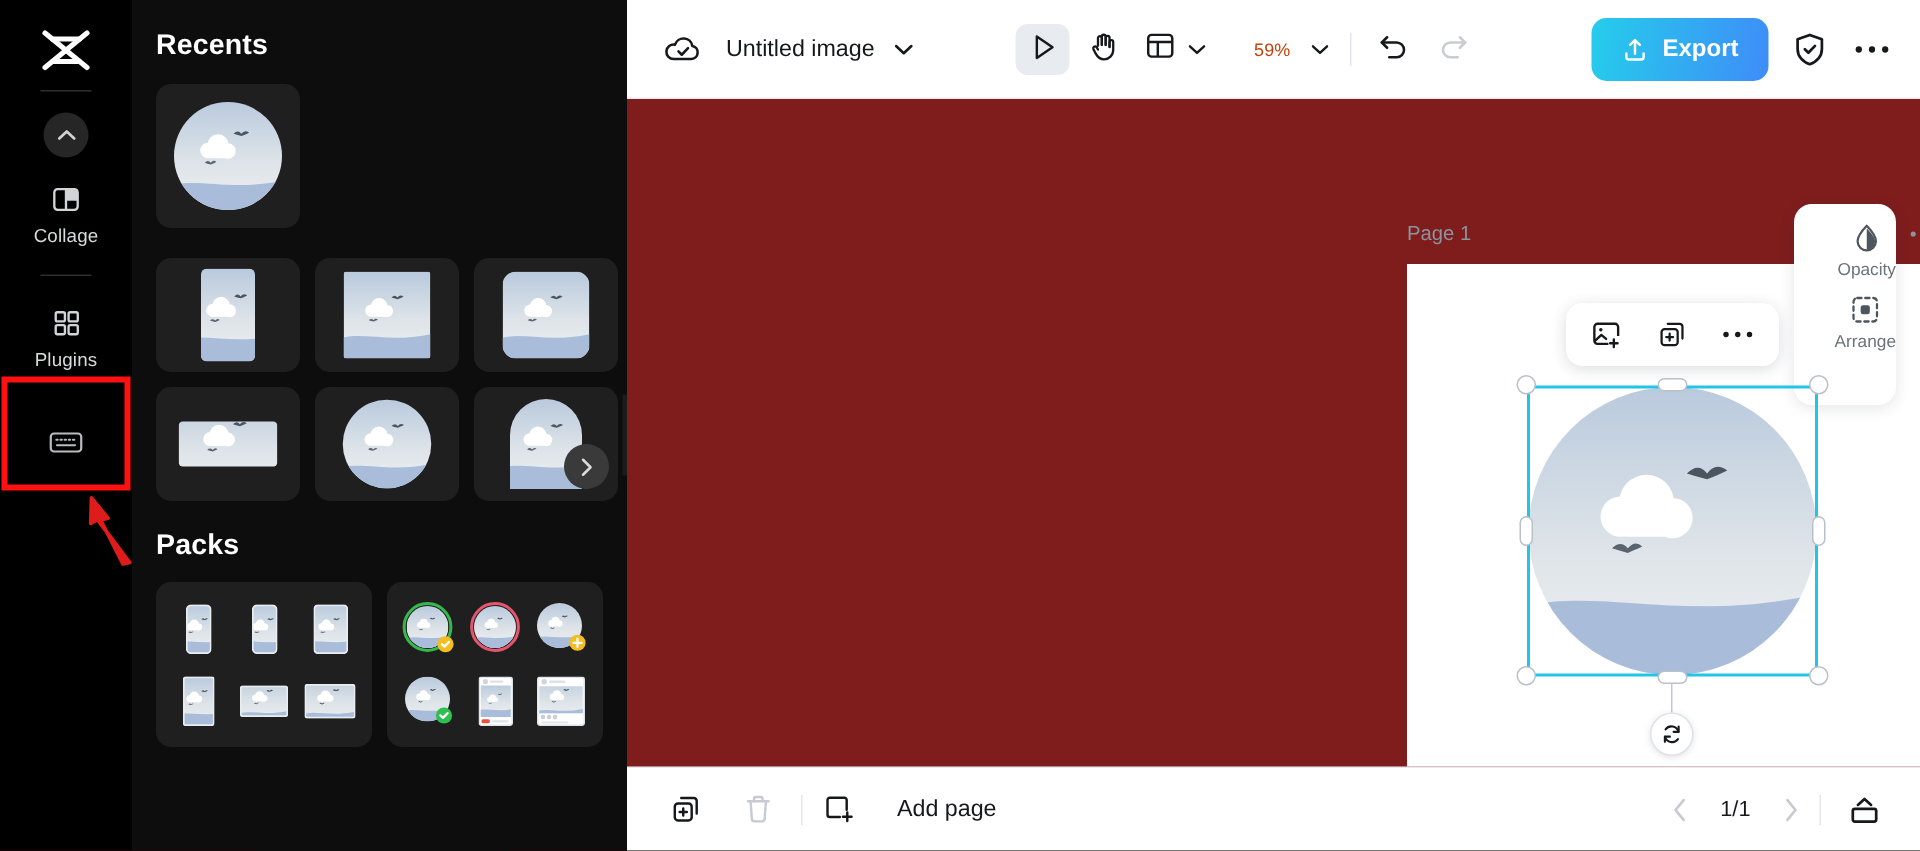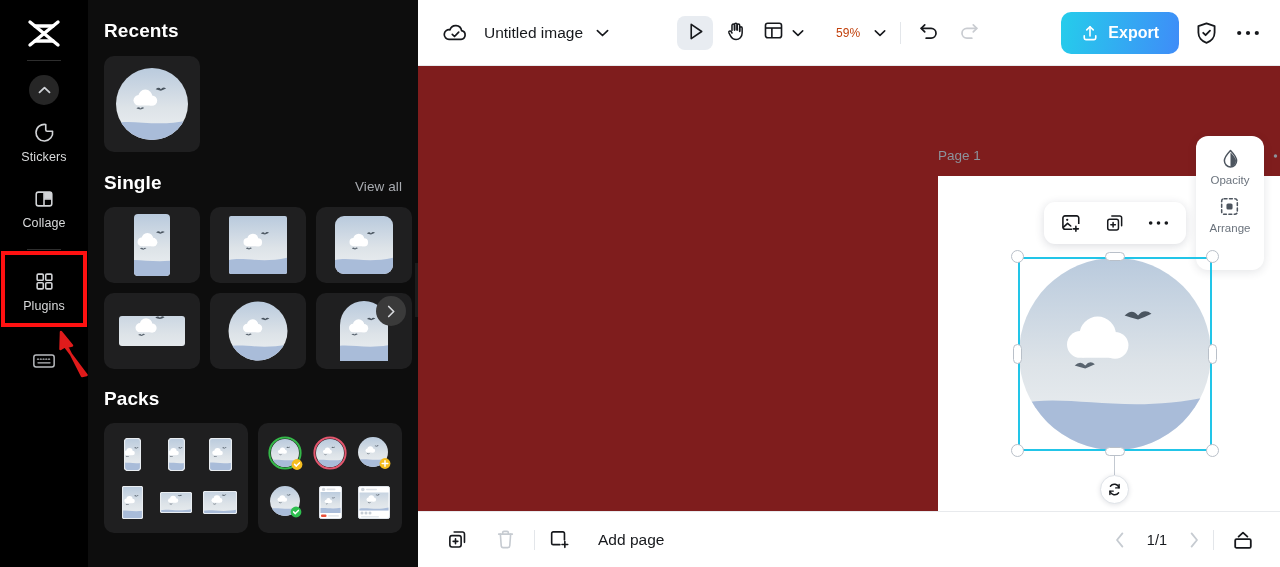--- a/index.html
+++ b/index.html
@@ -142,21 +142,21 @@
   .rot-stem { position: absolute; left: 696px; top: 387px; width: 1px; height: 22px;
     background: #c3c9d1; z-index: 3; }
   .rot-btn {
     position: absolute; left: 682px; top: 409px; width: 29px; height: 29px; border-radius: 50%;
     background: #fff; border: 1px solid #dfe3e8; box-shadow: 0 1px 5px rgba(30,40,60,.13);
     display: flex; align-items: center; justify-content: center; z-index: 5; cursor: pointer;
   }
   .rightpanel {
     position: absolute; right: 16px; top: 70px; width: 68px; height: 134px;
     background: #fff; border-radius: 12px; box-shadow: 0 2px 10px rgba(30,40,60,.12);
-    display: flex; flex-direction: column; align-items: center; padding-top: 12px; gap: 10px;
+    display: flex; flex-direction: column; align-items: flex-end; padding-top: 12px; gap: 10px;
   }
   .rp-item { display:flex; flex-direction: column; align-items:center; gap: 5px; cursor: pointer; }
   .rp-lbl { font-size: 11.5px; color: #6b737d; }
 
   
   .bottombar {
     height: 56px; flex: 0 0 56px; background: #fff; border-top: 1px solid #e8eaed;
     display: flex; align-items: center; padding: 0 20px 0 24px;
   }
   .bb-btn { width: 30px; height: 30px; display:flex; align-items:center; justify-content:center; cursor:pointer;}
@@ -215,28 +215,20 @@
     </div>
     <div class="rail-div"></div>
 
     <div class="collapse-chip">
       <svg width="13" height="8" viewBox="0 0 13 8">
           <path d="M1.5 6.3 L6.5 1.6 L11.5 6.3" fill="none" stroke="#cfd2d6" stroke-width="1.8" stroke-linecap="round" stroke-linejoin="round"></path>
         </svg>
     </div>
 
 
-    <div class="rail-item">
-      <span class="rail-icon">
-        <svg width="23" height="23" viewBox="0 0 24 24" fill="none" stroke="#d2d4d7" stroke-width="1.7" stroke-linejoin="round">
-          <path d="M20.4 10.7 A8.7 8.7 0 1 1 13.3 3.6 L13.3 9.2 A1.5 1.5 0 0 0 14.8 10.7 Z"></path>
-          </svg>
-      </span>
-      <span class="lbl">Stickers</span>
-    </div>
 
 
     <div class="rail-item">
       <span class="rail-icon">
         <svg width="22" height="22" viewBox="0 0 24 24" fill="none" stroke="#d2d4d7" stroke-width="1.7">
           <rect x="3.5" y="4.5" width="17" height="15" rx="2.4"></rect>
           <path d="M12 4.5 V19.5"></path>
             <path d="M12 12 H20.5"></path>
           <rect x="12.2" y="4.7" width="8.1" height="7.1" fill="#d2d4d7" stroke="none"></rect>
           </svg>
@@ -284,24 +276,20 @@
               </defs>
             <g clip-path="url(#c-rec)">
                 <use href="#scene" x="0" y="0" width="74" height="74"></use>
               </g>
             </svg>
         </div>
       </div>
     </div>
 
     <div class="sec-single">
-      <div class="panel-h">
-        <span>Single</span>
-        <span class="viewall">View all</span>
-      </div>
       <div class="grid3">
         <div class="thumb-card">
           <svg width="36" height="62" viewBox="0 0 36 62">
               <defs>
                 <clipPath id="c1">
                   <rect x="0" y="0" width="36" height="62" rx="4"></rect>
                 </clipPath>
               </defs>
             <g clip-path="url(#c1)">
                 <use href="#scene" x="-12" y="0" width="62" height="62"></use>

